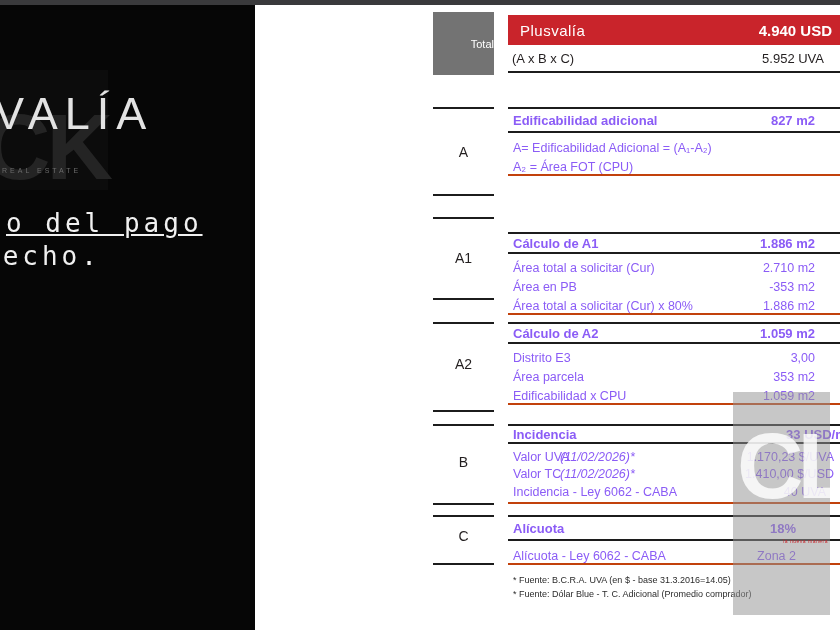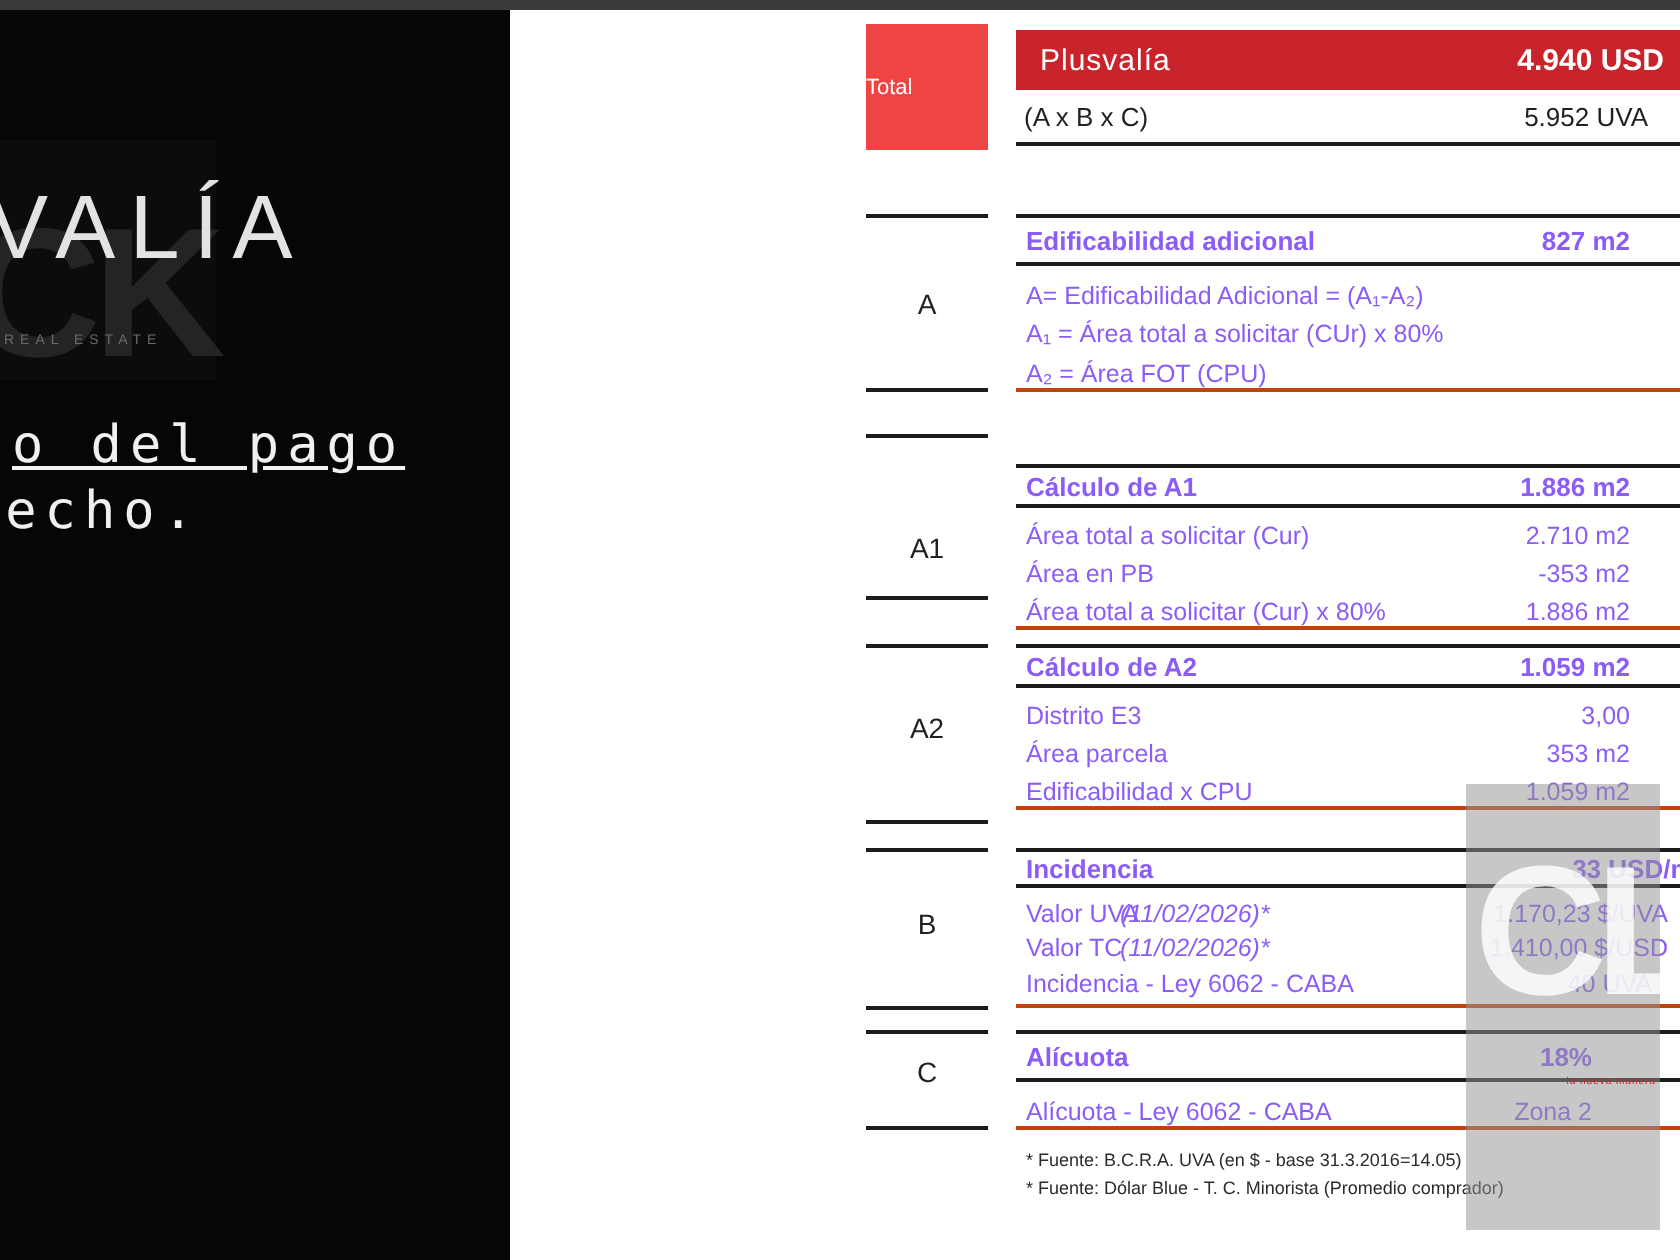--- a/index.html
+++ b/index.html
@@ -22,21 +22,21 @@
   .tagline { position:absolute; color:#f0f0f0; font-family:"DejaVu Sans Mono", monospace;
              font-size:26px; letter-spacing:4px; white-space:nowrap; }
   .tag1 { left:6px; top:203px;text-decoration:underline; }
   .tag2 { left:-17px; top:236px; }
 
   
   .lbl-line { position:absolute; left:433px; width:61px; height:2px; background:#1c1c1c; }
   .sec-label { position:absolute; left:433px; width:61px; text-align:center;
                font-size:14px; color:#231f20; }
   .total-box { position:absolute; left:433px; top:12px; width:61px; height:63px;
-               background:#ef4444; display:flex; align-items:center; justify-content:flex-start; }
+               background:#737373; display:flex; align-items:center; justify-content:flex-end; }
   .total-box span { color:#fff; font-size:11px; }
 
   
   .red-bar { position:absolute; left:508px; top:15px; width:332px; height:30px;
              background:#c9242b; display:flex; align-items:center; }
   .red-bar .ttl { color:#fff; font-size:15px; letter-spacing:.5px; padding-left:12px; }
   .red-bar .ttl-val { color:#fff; font-size:15px; font-weight:bold; margin-left:auto; padding-right:8px; }
 
   .total-row { position:absolute; left:508px; top:45px; width:332px; height:28px;
                display:flex; align-items:center; border-bottom:2px solid #1c1c1c;
@@ -105,21 +105,21 @@
   <div class="lbl-line" style="top:217px"></div>
   <div class="lbl-line" style="top:298px"></div>
   <div class="lbl-line" style="top:322px"></div>
   <div class="lbl-line" style="top:410px"></div>
   <div class="lbl-line" style="top:424px"></div>
   <div class="lbl-line" style="top:503px"></div>
   <div class="lbl-line" style="top:515px"></div>
   <div class="lbl-line" style="top:563px"></div>
 
   <div class="sec-label" style="top:144px">A</div>
-  <div class="sec-label" style="top:266px">A1</div>
+  <div class="sec-label" style="top:250px">A1</div>
   <div class="sec-label" style="top:356px">A2</div>
   <div class="sec-label" style="top:454px">B</div>
   <div class="sec-label" style="top:528px">C</div>
 
   <div class="red-bar">
     <span class="ttl">Plusvalía</span>
     <span class="ttl-val">4.940 USD</span>
   </div>
   <div class="total-row">
     <span class="lbl">(A x B x C)</span>
@@ -129,23 +129,20 @@
   <div class="sec sec-a pad25">
     <div class="hdr">
       <span class="h-lbl">Edificabilidad adicional</span>
       <span class="h-val">827 m2</span>
     </div>
     <div class="rows">
       <div class="row">
         <span class="lbl">A= Edificabilidad Adicional = (A₁-A₂)</span>
       </div>
       <div class="row">
-        <span class="lbl">A₁ =  Área total a solicitar (CUr) x 80%</span>
-      </div>
-      <div class="row">
         <span class="lbl">A₂ =  Área FOT (CPU)</span>
       </div>
     </div>
   </div>
 
   <div class="sec sec-a1 pad25">
     <div class="hdr">
       <span class="h-lbl">Cálculo de A1</span>
       <span class="h-val">1.886 m2</span>
     </div>
@@ -216,20 +213,20 @@
     </div>
     <div class="rows">
       <div class="row">
         <span class="lbl">Alícuota - Ley 6062 - CABA</span>
         <span class="val">Zona 2</span>
       </div>
     </div>
   </div>
 
   <div class="footnote fn1">* Fuente: B.C.R.A. UVA (en $ - base 31.3.2016=14.05)</div>
-  <div class="footnote fn2">* Fuente: Dólar Blue - T. C. Minorista (Promedio comprador)</div>
+  <div class="footnote fn2">* Fuente: Dólar Blue - T. C. Adicional (Promedio comprador)</div>
 
   <div class="watermark">
     <div class="wm-letters">CL</div>
     <div class="wm-tag">la nueva manera</div>
   </div>
 
 </div>
 
 </body></html>

